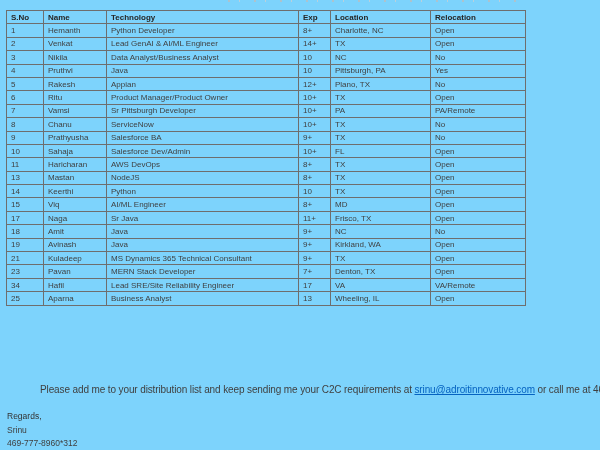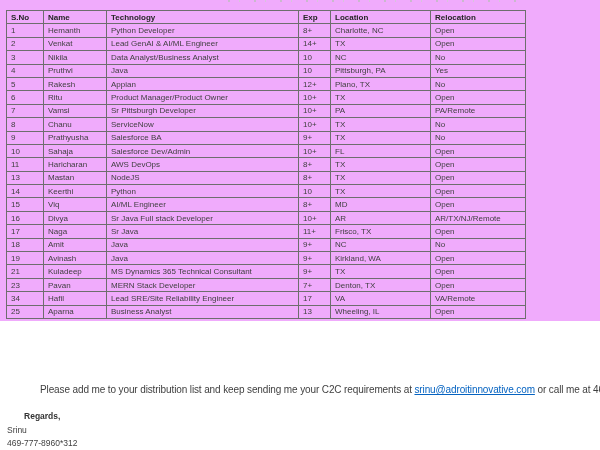--- a/index.html
+++ b/index.html
@@ -9,22 +9,22 @@
     height: 450px;
     background: #ffffff;
     font-family: "Liberation Sans", sans-serif;
     color: #3f3f3f;
     overflow: hidden;
     position: relative;
   }
   .page {
     position: relative;
     width: 600px;
-    height: 321px;
-    background: #f0abfc;
+    height: 450px;
+    background: #7dd3fc;
   }
   
   .top-clipped {
     position: absolute;
     left: 228px;
     top: 0;
     width: 296px;
     height: 2px;
     background: repeating-linear-gradient(90deg,
       #bdbdbd 0 2px, transparent 2px 11px,
@@ -72,21 +72,21 @@
     cursor: pointer;
   }
   .signature {
     position: absolute;
     left: 7px;
     top: 410px;
     font-size: 8.5px;
     line-height: 13.5px;
     color: #3f3f3f;
   }
-  .signature .regards { font-weight: bold; color: #333333; text-align: center; }
+  .signature .regards { font-weight: normal; color: #333333; }
 </style>
 </head>
 <body>
 
 <div class="page">
 
   <div class="top-clipped"></div>
 
   <table class="candidates">
     <colgroup>
@@ -214,28 +214,20 @@
         </tr>
         <tr>
           <td>15</td>
           <td>Viq</td>
           <td>AI/ML Engineer</td>
           <td>8+</td>
           <td>MD</td>
           <td>Open</td>
         </tr>
         <tr>
-          <td>16</td>
-          <td>Divya</td>
-          <td>Sr Java Full stack Developer</td>
-          <td>10+</td>
-          <td>AR</td>
-          <td>AR/TX/NJ/Remote</td>
-        </tr>
-        <tr>
           <td>17</td>
           <td>Naga</td>
           <td>Sr Java</td>
           <td>11+</td>
           <td>Frisco, TX</td>
           <td>Open</td>
         </tr>
         <tr>
           <td>18</td>
           <td>Amit</td>

